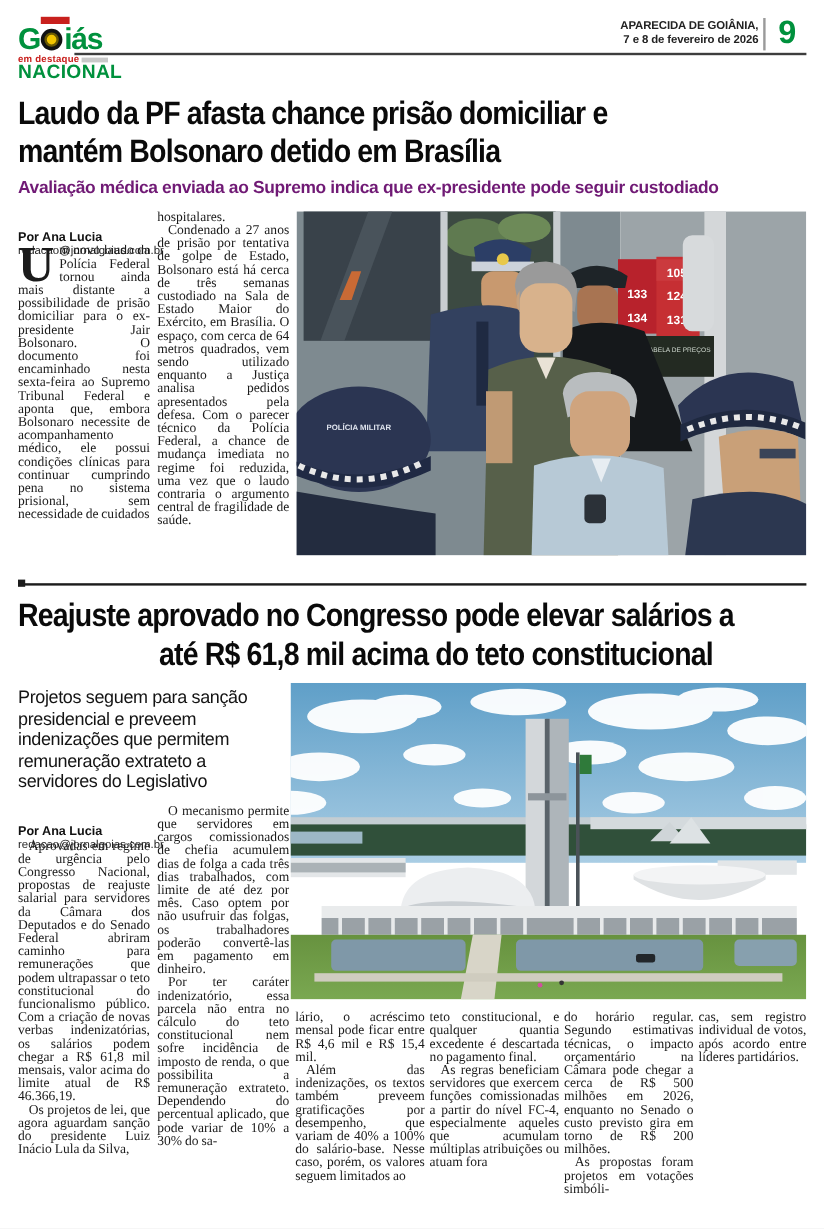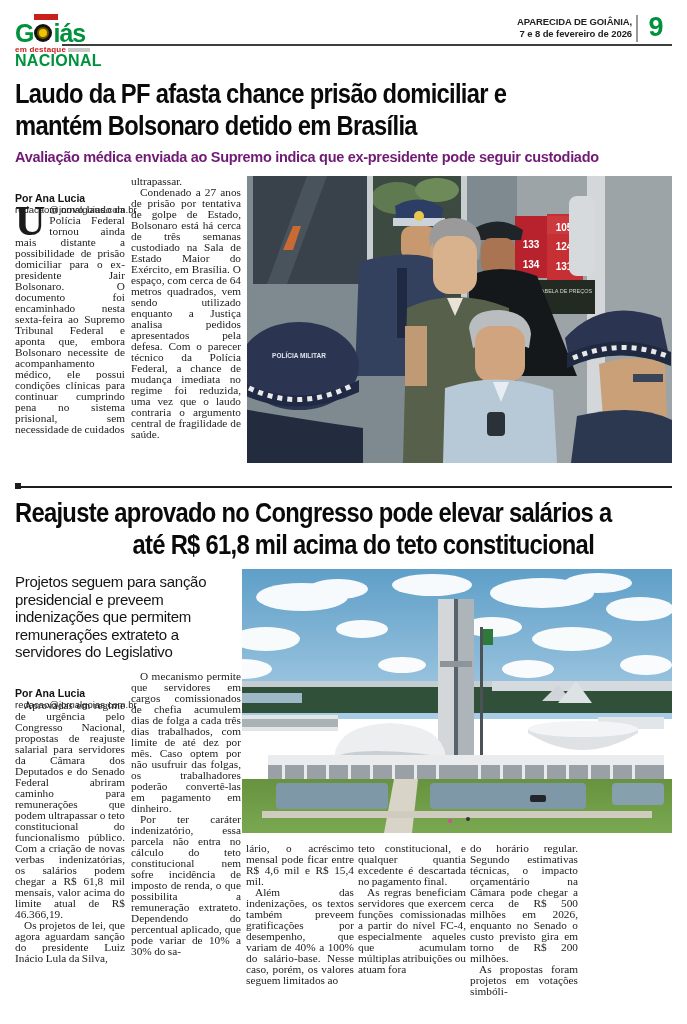--- a/index.html
+++ b/index.html
@@ -101,21 +101,21 @@
   </div>
 
   <div class="abs bodycol" style="left:15px;top:204px;width:110px;height:262px;">
     <p>
       <span class="dropcap">U</span>
       <span>m novo laudo da Polícia Federal tornou ainda mais distante a possibilidade de prisão domiciliar para o ex-presidente Jair Bolsonaro. O documento foi encaminhado nesta sexta-feira ao Supremo Tribunal Federal e aponta que, embora Bolsonaro necessite de acompanhamento médico, ele possui condições clínicas para continuar cumprindo pena no sistema prisional, sem necessidade de cuidados</span>
     </p>
   </div>
 
   <div class="abs bodycol" style="left:131px;top:176px;width:110px;height:290px;">
-    <p>ultrapassar.</p>
+    <p>hospitalares.</p>
     <p class="ind">Condenado a 27 anos de prisão por tentativa de golpe de Estado, Bolsonaro está há cerca de três semanas custodiado na Sala de Estado Maior do Exército, em Brasília. O espaço, com cerca de 64 metros quadrados, vem sendo utilizado enquanto a Justiça analisa pedidos apresentados pela defesa. Com o parecer técnico da Polícia Federal, a chance de mudança imediata no regime foi reduzida, uma vez que o laudo contraria o argumento central de fragilidade de saúde.</p>
   </div>
 
   <div class="abs photo" style="left:247px;top:176px;width:425px;height:287px;">
     <svg viewBox="0 0 425 287" preserveAspectRatio="none">
 
       <rect x="0" y="0" width="270" height="287" fill="#7e8a90"></rect>
       <rect x="270" y="0" width="155" height="287" fill="#9ca4a8"></rect>
       <rect x="6" y="0" width="120" height="108" fill="#39424a"></rect>
       <polygon points="20,108 60,0 80,0 40,108" fill="#4d585f" opacity="0.8"></polygon>
@@ -198,21 +198,21 @@
   <div class="abs art-rule-cap"></div>
   <div class="abs art-rule"></div>
 
   <div class="abs" style="left:15px;top:498px;width:658px;text-align:right;">
     <div class="hl-wrap">
       <div class="headline">Reajuste aprovado no Congresso pode elevar salários a</div>
       <div class="headline">até R$ 61,8 mil acima do teto constitucional</div>
     </div>
   </div>
 
-  <div class="abs standfirst" style="left:15px;top:573px;width:214px;">Projetos seguem para sanção presidencial e preveem indenizações que permitem remunerações extrateto a servidores do Legislativo</div>
+  <div class="abs standfirst" style="left:15px;top:573px;width:214px;">Projetos seguem para sanção presidencial e preveem indenizações que permitem remuneração extrateto a servidores do Legislativo</div>
 
   <div class="abs" style="left:15px;top:671px;">
     <div class="byline-name">Por Ana Lucia</div>
     <div class="byline-mail">redacao@jornalgoias.com.br</div>
   </div>
 
   <div class="abs bodycol" style="left:15px;top:700px;width:110px;height:324px;">
     <p class="ind">Aprovadas em regime de urgência pelo Congresso Nacional, propostas de reajuste salarial para servidores da Câmara dos Deputados e do Senado Federal abriram caminho para remunerações que podem ultrapassar o teto constitucional do funcionalismo público. Com a criação de novas verbas indenizatórias, os salários podem chegar a R$ 61,8 mil mensais, valor acima do limite atual de R$ 46.366,19.</p>
     <p class="ind">Os projetos de lei, que agora aguardam sanção do presidente Luiz Inácio Lula da Silva,</p>
   </div>
@@ -329,15 +329,16 @@
     <p>teto constitucional, e qualquer quantia excedente é descartada no pagamento final.</p>
     <p class="ind">As regras beneficiam servidores que exercem funções comissionadas a partir do nível FC-4, especialmente aqueles que acumulam múltiplas atribuições ou atuam fora</p>
   </div>
 
   <div class="abs bodycol" style="left:470px;top:843px;width:108px;height:181px;">
     <p>do horário regular. Segundo estimativas técnicas, o impacto orçamentário na Câmara pode chegar a cerca de R$ 500 milhões em 2026, enquanto no Senado o custo previsto gira em torno de R$ 200 milhões.</p>
     <p class="ind">As propostas foram projetos em votações simbóli-</p>
   </div>
 
   <div class="abs bodycol" style="left:582px;top:843px;width:90px;height:181px;">
+    <p>cas, sem registro individual de votos, após acordo entre líderes partidários.</p>
   </div>
 
 </div>
 
 </body></html>

